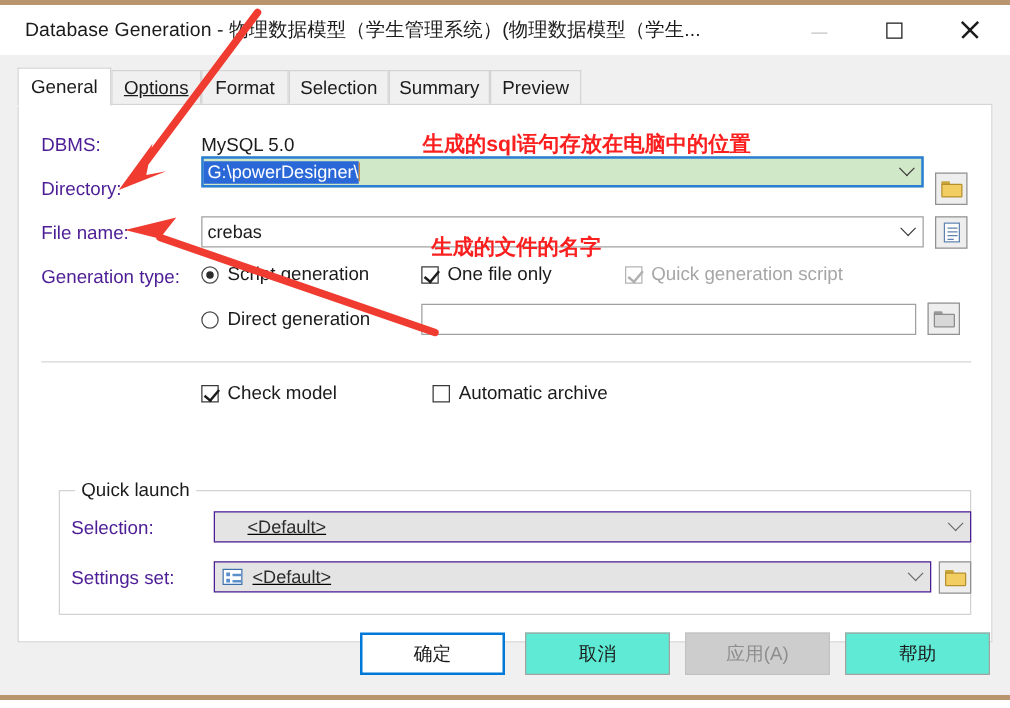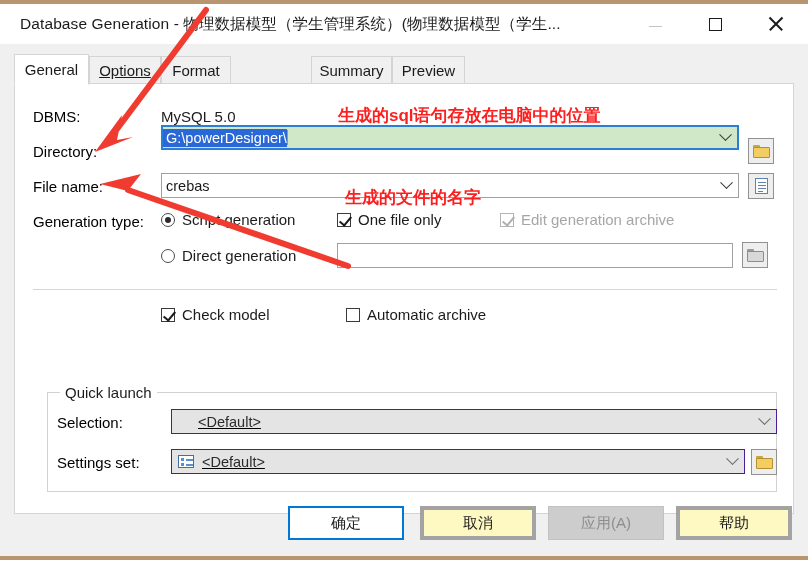--- a/index.html
+++ b/index.html
@@ -99,21 +99,21 @@
   
   .tabpanel {
     position: absolute; left: 14px; top: 39px; width: 780px; height: 431px;
     background: #ffffff;
     border: 1px solid #d4d4d4;
   }
 
   
   .lbl {
     position: absolute;
-    font-size: 15px; color: #000000; white-space: nowrap;
+    font-size: 15px; color: #4c1d95; white-space: nowrap;
   }
   .val-static {
     position: absolute;
     font-size: 15px; color: #1b1b1b; white-space: nowrap;
   }
 
   
   .combo {
     position: absolute; height: 25px;
     background: #ffffff;
@@ -250,22 +250,22 @@
   }
   .groupbox .gtitle {
     position: absolute; left: 12px; top: -9px;
     background: #ffffff; padding: 0 5px;
     font-size: 15px; color: #1b1b1b; white-space: nowrap;
   }
 
   
   .btn {
     position: absolute; top: 506px; height: 34px; width: 116px;
-    background: #fef9c3;
-    border: 4px solid #a3a3a3;
+    background: #5eead4;
+    border: 1px solid #a3a3a3;
     font-size: 15px; color: #1b1b1b;
     display: flex; align-items: center; justify-content: center;
   }
   .btn.primary {
     background: #ffffff;
     border: 2px solid #0078d7;
   }
   .btn.disabled {
     background: #cdcdcd; border: 1px solid #c2c2c2; color: #8e8e8e;
   }
@@ -307,20 +307,23 @@
     <div class="tabstrip">
       <div class="tab active" style="left:0px;width:75px;">
           <span>General</span>
         </div>
       <div class="tab" style="left:75px;width:72px;text-decoration:underline;">
           <span>Options</span>
         </div>
       <div class="tab" style="left:147px;width:70px;">
           <span>Format</span>
         </div>
+      <div class="tab" style="left:217px;width:80px;">
+          <span>Selection</span>
+        </div>
       <div class="tab" style="left:297px;width:81px;">
           <span>Summary</span>
         </div>
       <div class="tab" style="left:378px;width:73px;">
           <span>Preview</span>
         </div>
     </div>
 
     <div class="tabpanel">
 
@@ -368,21 +371,21 @@
         <span class="radio"></span>
         <span>Direct generation</span>
       </div>
 
       <div class="check-row" style="left:322px; top:127px;">
         <span class="cbox on"></span>
         <span>One file only</span>
       </div>
       <div class="check-row dis" style="left:485px; top:127px;">
         <span class="cbox dis on"></span>
-        <span>Edit generation archive</span>
+        <span>Quick generation script</span>
       </div>
 
       <div class="plainbox" style="left:322px; top:159px; width:396px;">
         <span class="txt" style="display:block;padding-left:5px;font-size:14.5px;line-height:23px;"></span>
       </div>
       <div class="browse-btn" style="left:727px; top:158px;">
         <span class="folder-ico grey">
             <i class="tabf"></i>
             <i class="bodyf"></i>
           </span>

